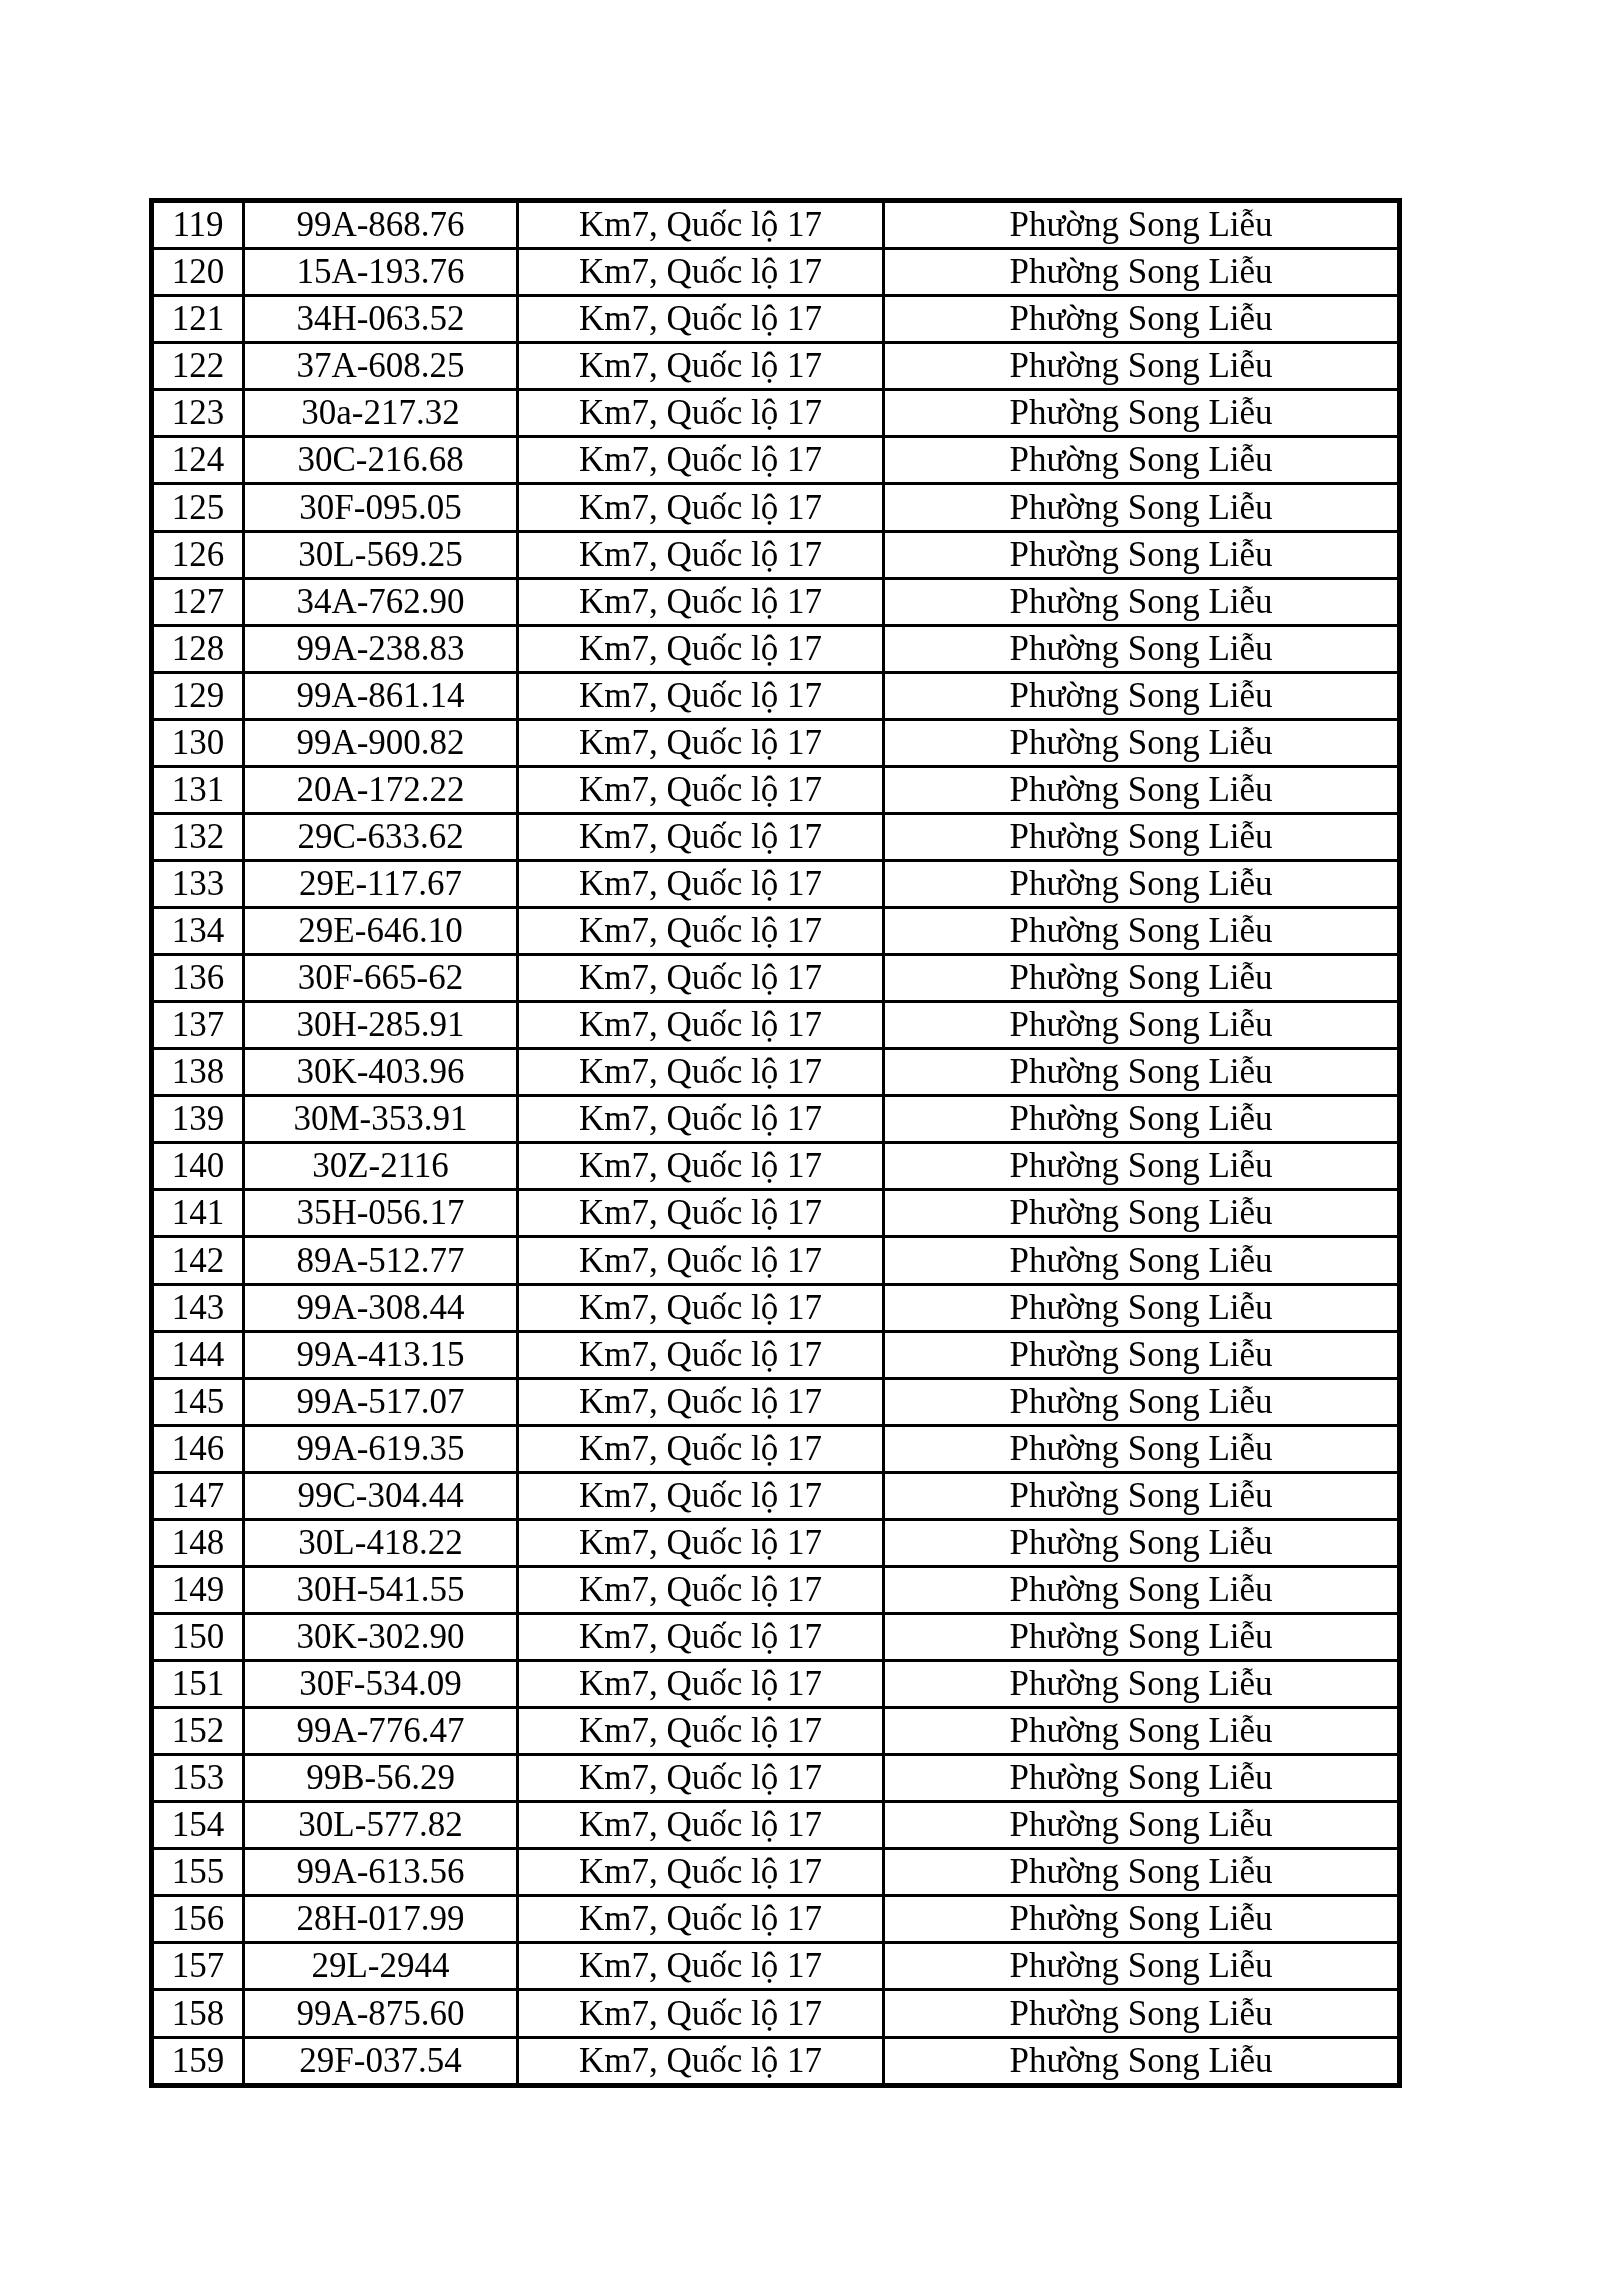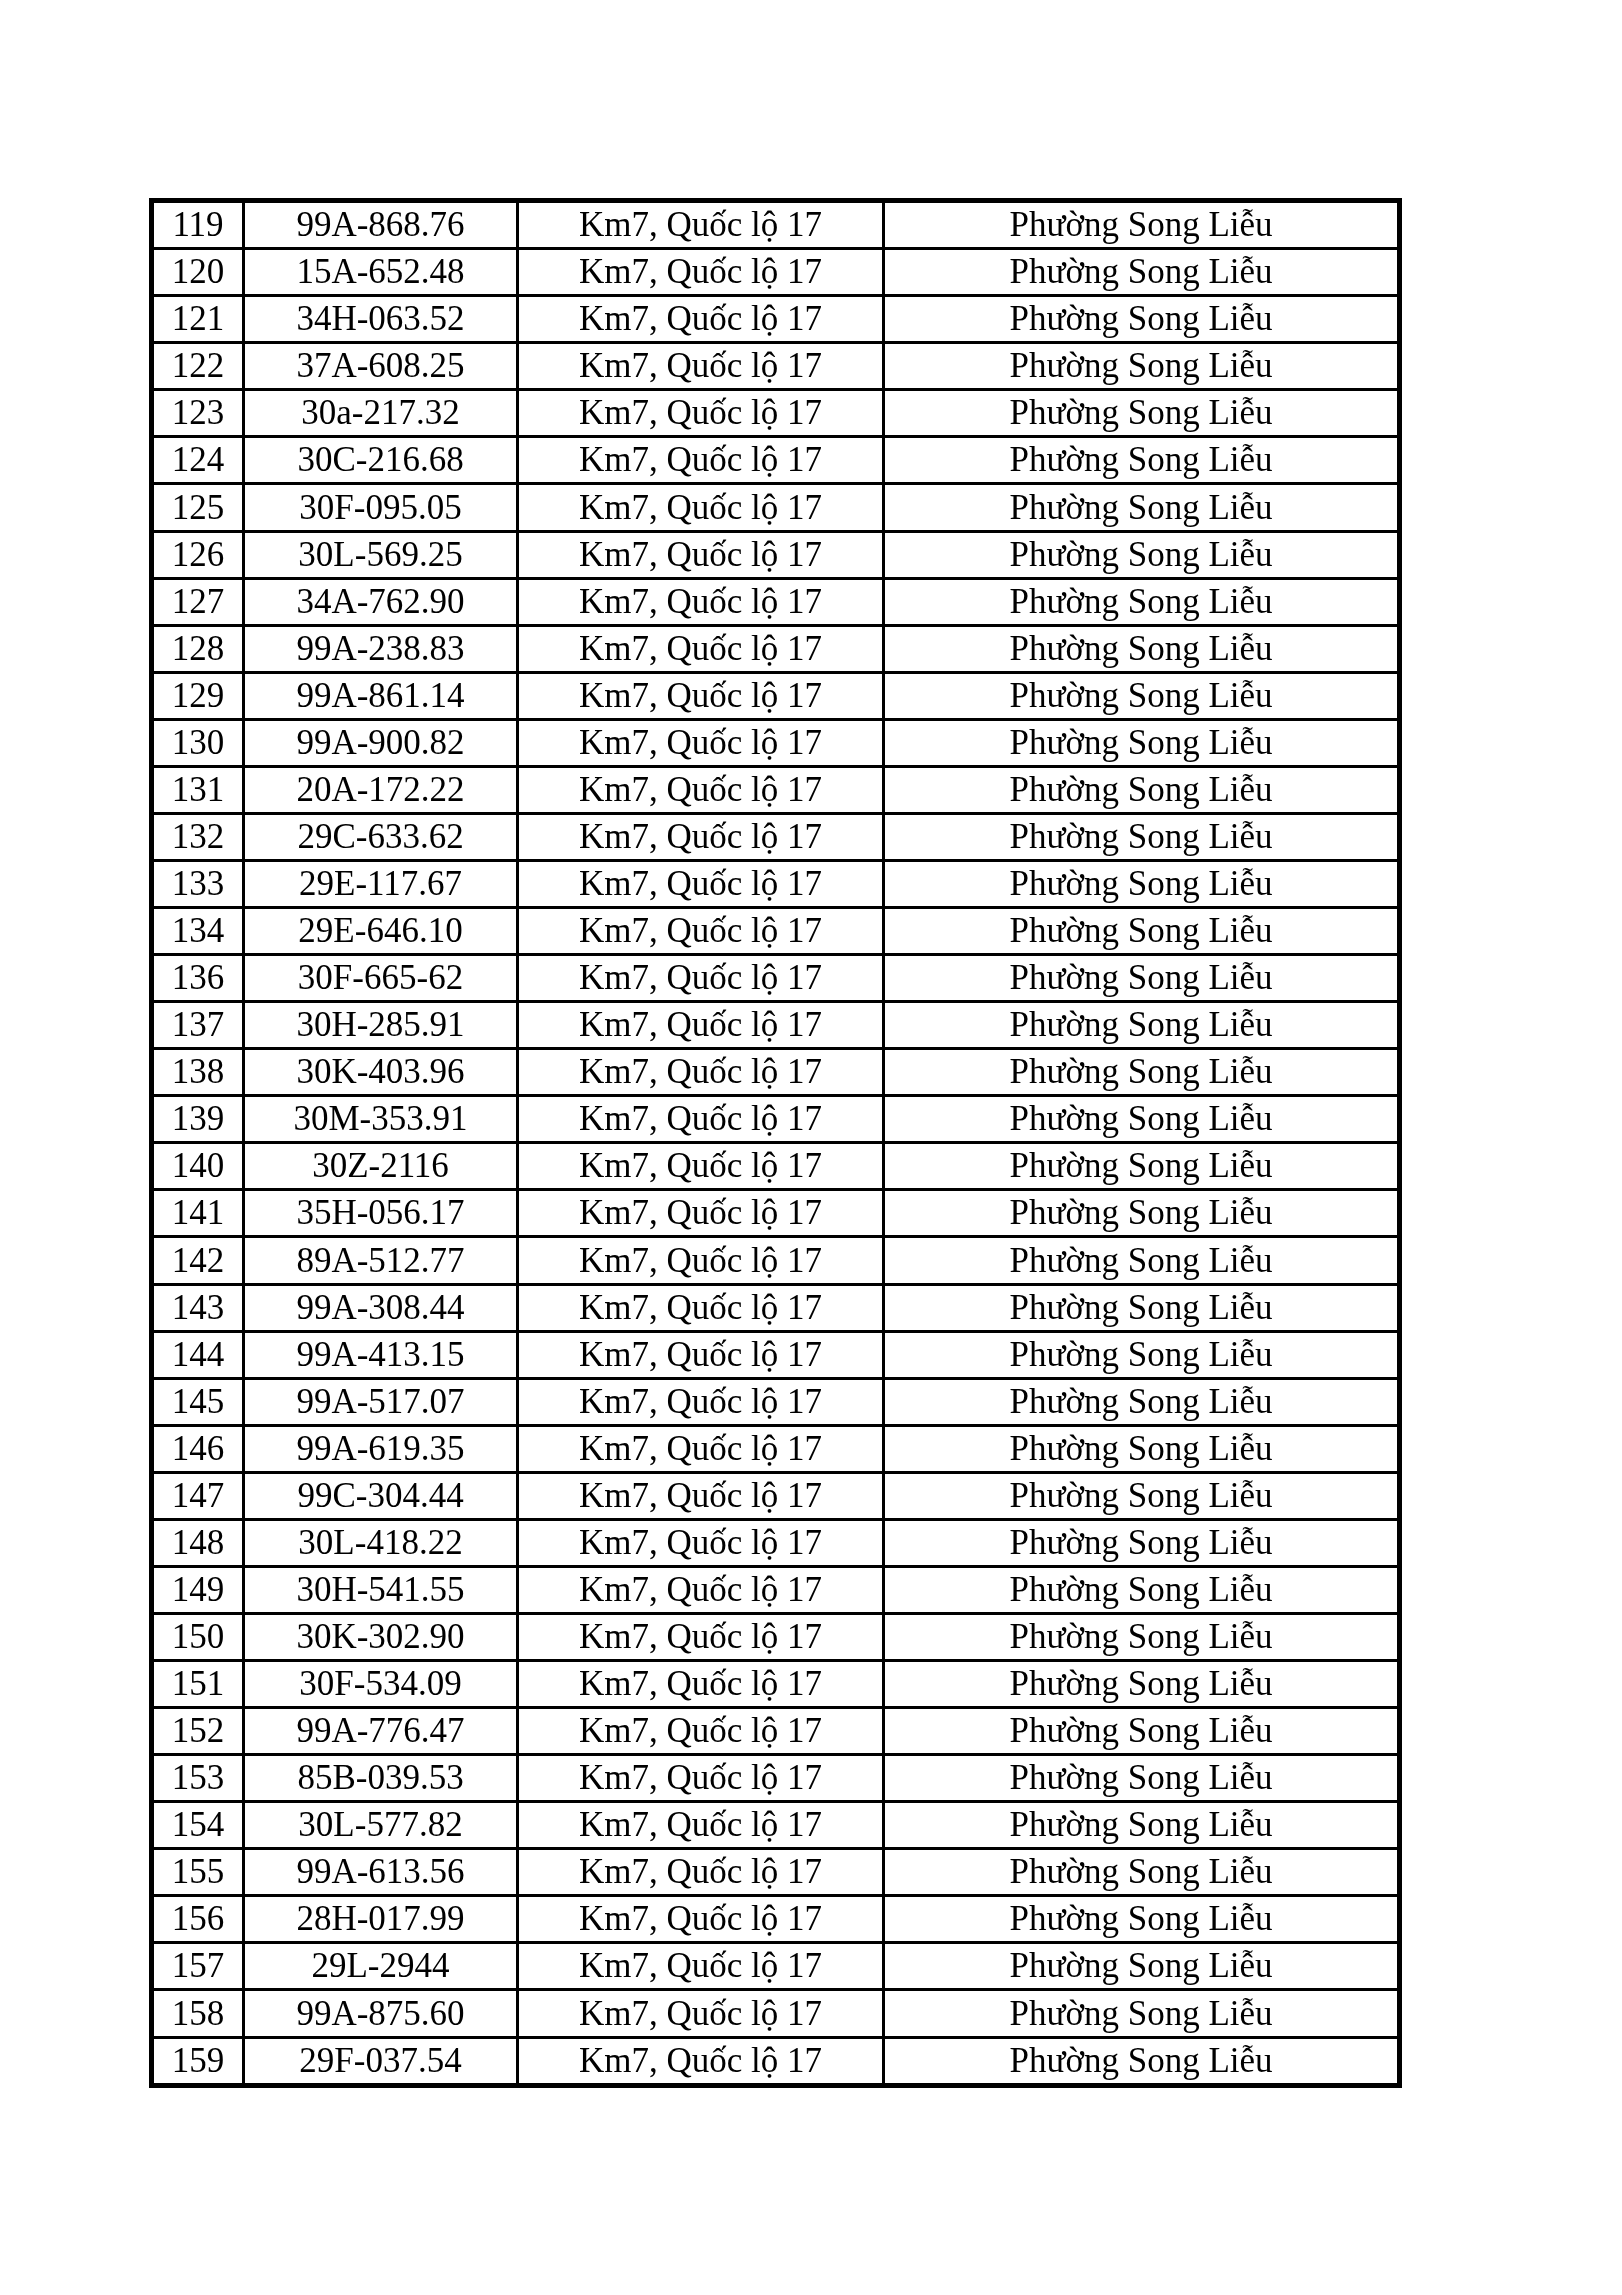--- a/index.html
+++ b/index.html
@@ -56,21 +56,21 @@
     <tbody>
   <tr>
     <td>119</td>
     <td>99A-868.76</td>
     <td>Km7, Quốc lộ 17</td>
     <td>Phường Song Liễu</td>
   </tr>
 
   <tr>
     <td>120</td>
-    <td>15A-652.48</td>
+    <td>15A-193.76</td>
     <td>Km7, Quốc lộ 17</td>
     <td>Phường Song Liễu</td>
   </tr>
 
   <tr>
     <td>121</td>
     <td>34H-063.52</td>
     <td>Km7, Quốc lộ 17</td>
     <td>Phường Song Liễu</td>
   </tr>
@@ -281,21 +281,21 @@
 
   <tr>
     <td>152</td>
     <td>99A-776.47</td>
     <td>Km7, Quốc lộ 17</td>
     <td>Phường Song Liễu</td>
   </tr>
 
   <tr>
     <td>153</td>
-    <td>85B-039.53</td>
+    <td>99B-56.29</td>
     <td>Km7, Quốc lộ 17</td>
     <td>Phường Song Liễu</td>
   </tr>
 
   <tr>
     <td>154</td>
     <td>30L-577.82</td>
     <td>Km7, Quốc lộ 17</td>
     <td>Phường Song Liễu</td>
   </tr>

